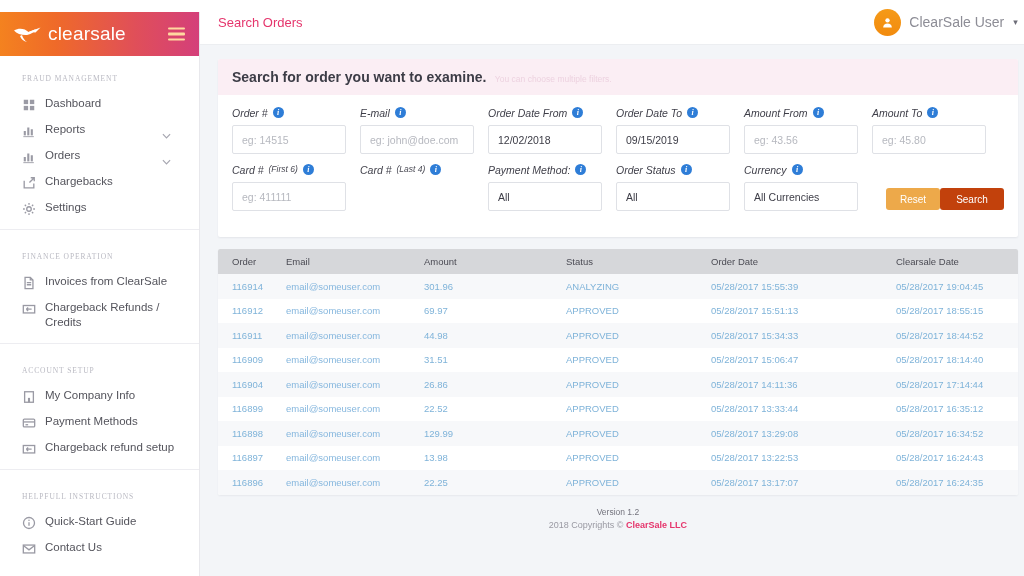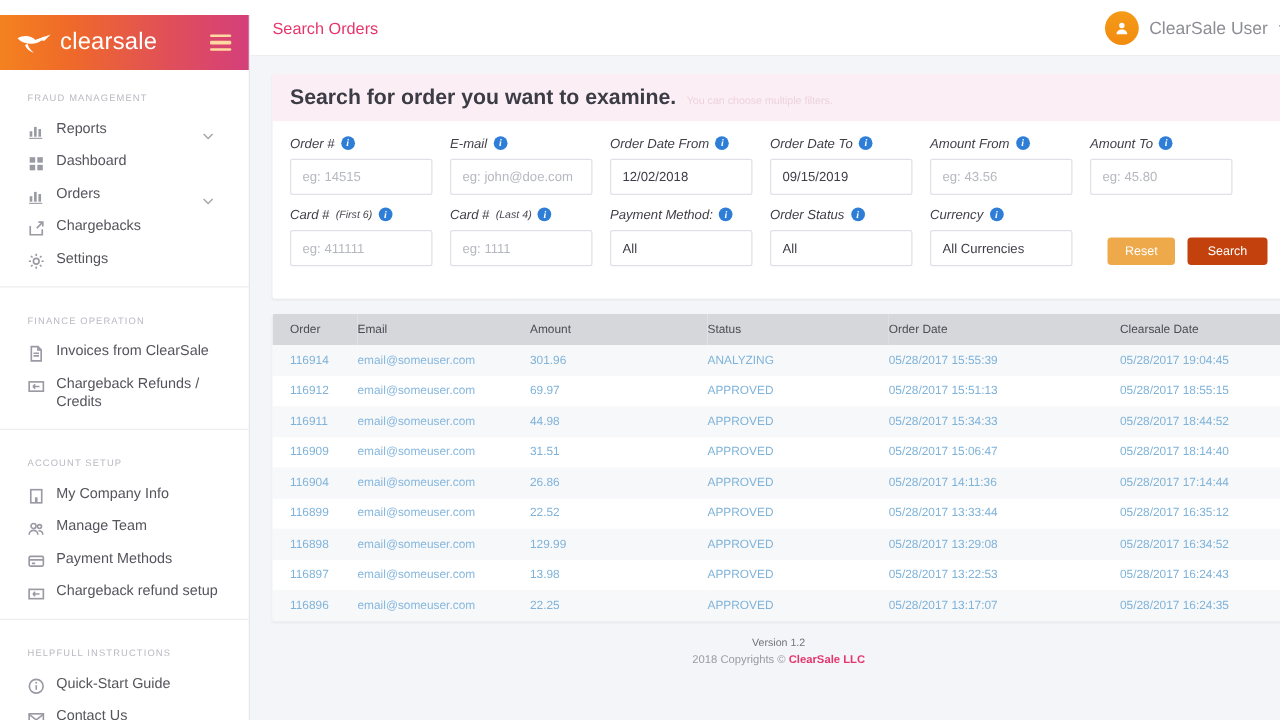--- a/index.html
+++ b/index.html
@@ -34,21 +34,21 @@
     width: 17px; height: 13px; display: flex; flex-direction: column;
     justify-content: space-between; cursor: pointer;
   }
   .hamburger span { display: block; height: 2.4px; background: #ffd9a0; border-radius: 1px; }
 
   .nav-scroll { flex: 1 1 auto; padding-top: 8px; overflow: hidden; }
   .nav-group { padding: 0 0 8px 0; }
   .nav-group + .nav-group { border-top: 1px solid #ededf1; padding-top: 12px; }
   .group-title {
     font-size: 7.5px; letter-spacing: .9px; color: #b9b9c2;
-    text-transform: uppercase; padding: 10px 0 8px 22px; font-weight: 400;
+    text-transform: uppercase; padding: 10px 0 8px 22px; font-weight: 400; font-family: Liberation Serif, serif;
   }
   .nav-item {
     display: flex; align-items: flex-start; padding: 5px 10px 5px 22px;
     cursor: pointer; position: relative; min-height: 22px;
   }
   .nav-icon {
     width: 14px; flex: 0 0 14px; margin-right: 9px; color: #9a9aa4;
     display: flex; align-items: center; justify-content: center; margin-top: 2px;
   }
   .nav-icon svg { display: block; }
@@ -77,21 +77,21 @@
 
   .content { flex: 1 1 auto; padding: 14px 18px 0 18px; overflow: hidden; position: relative; }
 
   
   .panel {
     background: #fff; border-radius: 2px; box-shadow: 0 1px 2px rgba(30,35,60,.07);
   }
   .panel-head {
     background: #fbeef4; padding: 9px 14px; border-radius: 2px 2px 0 0;
   }
-  .panel-head-title { font-size: 17px; color: #3c3c46; font-weight: bold; display: inline; }
+  .panel-head-title { font-size: 14px; color: #3c3c46; font-weight: bold; display: inline; }
   .panel-head-sub { font-size: 8.5px; color: #edd2e0; display: inline; margin-left: 4px; }
   .panel-body { padding: 12px 14px 16px 14px; }
 
   .frow { display: flex; gap: 0; margin-bottom: 10px; }
   .field { flex: 0 0 128px; margin-right: 0; }
   .flabel {
     font-size: 10.5px; color: #3f3f49; margin-bottom: 6px;
     display: flex; align-items: flex-start; gap: 5px; white-space: nowrap; font-style: italic;
   }
   .flabel .small { font-size: 8.5px; color: #4a4a54; }
@@ -100,21 +100,21 @@
     color: #fff; font-size: 8px; line-height: 11px; text-align: center;
     font-weight: bold; flex: 0 0 11px; font-family: "Liberation Serif", serif;
   }
   .inp {
     width: 114px; height: 29px; border: 1px solid #dfe1e6; border-radius: 2px;
     background: #fff; font-size: 10.5px; color: #3c3c46; padding: 0 9px;
     font-family: "Liberation Sans", sans-serif; outline: none;
   }
   .inp::placeholder { color: #b6b8bf; }
   .inp.ph { color: #b6b8bf; }
-  .btns { display: flex; align-items: flex-end; gap: 10px; padding-bottom: 1px; margin-left: 14px; }
+  .btns { display: flex; align-items: flex-end; padding-bottom: 1px; margin-left: 14px; }
   .btn {
     border: none; border-radius: 3px; height: 22px; font-size: 10px;
     color: #fff; cursor: pointer; font-family: "Liberation Sans", sans-serif;
     padding: 0 14px;
   }
   .btn-reset { background: #eda94a; }
   .btn-search { background: #c2410c; padding: 0 16px; }
 
   
   .table-wrap { margin-top: 12px; background: #fff; border-radius: 2px; box-shadow: 0 1px 2px rgba(30,35,60,.06); overflow: hidden; }
@@ -164,45 +164,45 @@
           <span></span>
       </span>
     </div>
 
     <div class="nav-scroll" id="nav-root">
         <div class="nav-group">
           <div class="group-title">FRAUD MANAGEMENT</div>
           <div class="nav-item">
             <span class="nav-icon">
               <svg width="14" height="14" viewBox="0 0 16 16">
+                <rect x="2" y="2" width="5" height="5" fill="currentColor"></rect>
+                <rect x="9" y="2" width="5" height="5" fill="currentColor"></rect>
+                <rect x="2" y="9" width="5" height="5" fill="currentColor"></rect>
+                <rect x="9" y="9" width="5" height="5" fill="currentColor"></rect>
+              </svg>
+            </span>
+            <span class="nav-label">Dashboard</span>
+          </div>
+          <div class="nav-item">
+            <span class="nav-icon">
+              <svg width="14" height="14" viewBox="0 0 16 16">
                 <rect x="2" y="8" width="2.4" height="5" fill="currentColor"></rect>
                 <rect x="6" y="4" width="2.4" height="9" fill="currentColor"></rect>
                 <rect x="10" y="6" width="2.4" height="7" fill="currentColor"></rect>
                 <rect x="1.5" y="14" width="12" height="1" fill="currentColor"></rect>
               </svg>
             </span>
             <span class="nav-label">Reports</span>
             <span class="nav-caret"><svg width="9" height="6" viewBox="0 0 10 6">
                 <path d="M1 1l4 4 4-4" stroke="currentColor" fill="none" stroke-width="1.3"></path>
               </svg></span>
           </div>
           <div class="nav-item">
             <span class="nav-icon">
               <svg width="14" height="14" viewBox="0 0 16 16">
-                <rect x="2" y="2" width="5" height="5" fill="currentColor"></rect>
-                <rect x="9" y="2" width="5" height="5" fill="currentColor"></rect>
-                <rect x="2" y="9" width="5" height="5" fill="currentColor"></rect>
-                <rect x="9" y="9" width="5" height="5" fill="currentColor"></rect>
-              </svg>
-            </span>
-            <span class="nav-label">Dashboard</span>
-          </div>
-          <div class="nav-item">
-            <span class="nav-icon">
-              <svg width="14" height="14" viewBox="0 0 16 16">
                 <rect x="2" y="8" width="2.4" height="5" fill="currentColor"></rect>
                 <rect x="6" y="4" width="2.4" height="9" fill="currentColor"></rect>
                 <rect x="10" y="6" width="2.4" height="7" fill="currentColor"></rect>
                 <rect x="1.5" y="14" width="12" height="1" fill="currentColor"></rect>
               </svg>
             </span>
             <span class="nav-label">Orders</span>
             <span class="nav-caret"><svg width="9" height="6" viewBox="0 0 10 6">
                 <path d="M1 1l4 4 4-4" stroke="currentColor" fill="none" stroke-width="1.3"></path>
               </svg></span>
@@ -251,30 +251,20 @@
         <div class="nav-group">
           <div class="group-title">ACCOUNT SETUP</div>
           <div class="nav-item">
             <span class="nav-icon">
               <svg width="14" height="14" viewBox="0 0 16 16">
                 <rect x="3" y="2" width="10" height="12" stroke="currentColor" fill="none" stroke-width="1.5"></rect>
                 <rect x="6.8" y="9" width="2.4" height="5" fill="currentColor"></rect>
               </svg>
             </span>
             <span class="nav-label">My Company Info</span>
-          </div>
-          <div class="nav-item">
-            <span class="nav-icon">
-              <svg width="14" height="14" viewBox="0 0 16 16">
-                <circle cx="5.5" cy="5.5" r="2.3" stroke="currentColor" fill="none" stroke-width="1.5"></circle>
-                <circle cx="11" cy="6" r="1.8" stroke="currentColor" fill="none" stroke-width="1.5"></circle>
-                <path d="M1.5 13.5c0-2.4 1.8-4 4-4s4 1.6 4 4M10 9.8c2.2 0 4 1.3 4 3.7" stroke="currentColor" fill="none" stroke-width="1.5"></path>
-              </svg>
-            </span>
-            <span class="nav-label">Manage Team</span>
           </div>
           <div class="nav-item">
             <span class="nav-icon">
               <svg width="14" height="14" viewBox="0 0 16 16">
                 <rect x="1.5" y="3.5" width="13" height="9" rx="1.2" stroke="currentColor" fill="none" stroke-width="1.5"></rect>
                 <path d="M1.5 6.8h13" stroke="currentColor" fill="none" stroke-width="1.5"></path>
                 <path d="M4 10h3" stroke="currentColor" fill="none" stroke-width="1.5"></path>
               </svg>
             </span>
             <span class="nav-label">Payment Methods</span>
@@ -368,21 +358,21 @@
 
           <div class="field"><div class="flabel">
                   <span>Card #</span>
                   <span class="small">(First 6)</span>
                   <span class="info-i">i</span>
                 </div><input class="inp ph" type="text" placeholder="eg: 411111" style=""></div>
               <div class="field"><div class="flabel">
                   <span>Card #</span>
                   <span class="small">(Last 4)</span>
                   <span class="info-i">i</span>
-                </div><input class="inp ph" type="text" placeholder="eg: 1111" style=""></div>
+                </div></div>
               <div class="field"><div class="flabel">
                   <span>Payment Method:</span>
                   <span class="info-i">i</span>
                 </div><input class="inp" type="text" readonly="readonly" value="All" style=""></div>
               <div class="field"><div class="flabel">
                   <span>Order Status</span>
                   <span class="info-i">i</span>
                 </div><input class="inp" type="text" readonly="readonly" value="All" style=""></div>
               <div class="field"><div class="flabel">
                   <span>Currency</span>

